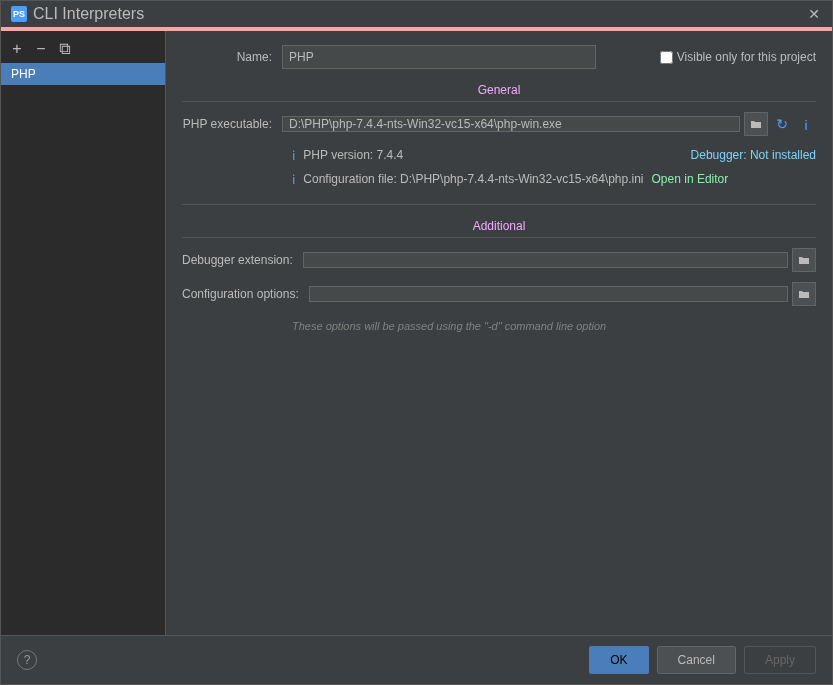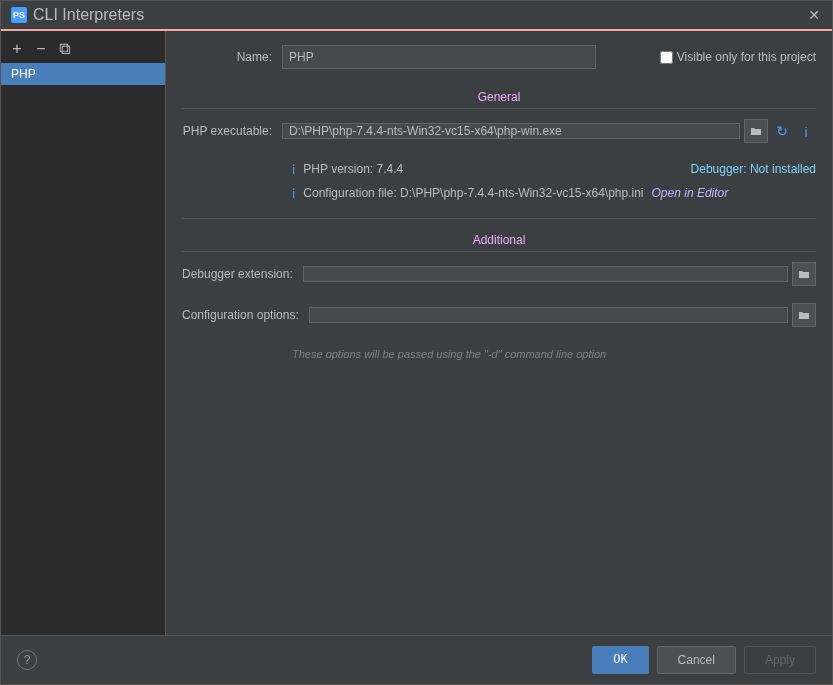--- a/index.html
+++ b/index.html
@@ -19,21 +19,21 @@
       width: 833px;
       height: 685px;
       background: #3c3f41;
       border: 1px solid #555555;
       display: flex;
       flex-direction: column;
       position: relative;
     }
     .title-bar {
       background: #3c3f41;
-      border-bottom: 2px solid #fca5a5;
+      border-bottom: 4px solid #fca5a5;
       display: flex;
       align-items: center;
       justify-content: space-between;
       padding: 6px 10px;
       height: 30px;
     }
     .title-bar-left {
       display: flex;
       align-items: center;
       gap: 6px;
@@ -107,21 +107,21 @@
     .right-panel {
       flex: 1;
       display: flex;
       flex-direction: column;
       padding: 14px 16px;
       overflow-y: auto;
     }
     .field-row {
       display: flex;
       align-items: center;
-      margin-bottom: 17px;
+      margin-bottom: 10px;
     }
     .field-label {
       color: #bbbbbb;
       font-size: 12px;
       min-width: 100px;
       text-align: right;
       padding-right: 10px;
       white-space: nowrap;
     }
     .field-value {
@@ -192,24 +192,23 @@
     }
     .info-icon {
       color: #4a9eff;
       font-size: 13px;
     }
     .debugger-status {
       margin-left: auto;
       color: #7dd3fc;
     }
     .open-link {
-      color: #c4b5fd;
+      color: #86efac;
       cursor: pointer;
       text-decoration: none;
-      font-style: italic;
     }
     .section-separator {
       border: none;
       border-top: 1px solid #555;
       margin: 10px 0;
     }
     .hint-text {
       color: #808080;
       font-size: 11px;
       margin-left: 110px;
@@ -233,23 +232,22 @@
       cursor: pointer;
       border-radius: 2px;
       border: 1px solid #646464;
       height: 28px;
       display: flex;
       align-items: center;
       justify-content: center;
     }
     .btn-primary {
       background: #4a7ebb;
-      color: #ffffff;
+      color: #000000;
       border-color: #4a7ebb;
-      font-family: Liberation Mono, monospace;
     }
     .btn-secondary {
       background: #4c5052;
       color: #bbbbbb;
     }
     .btn-disabled {
       background: #3c3f41;
       color: #666666;
       border-color: #555;
       cursor: default;

